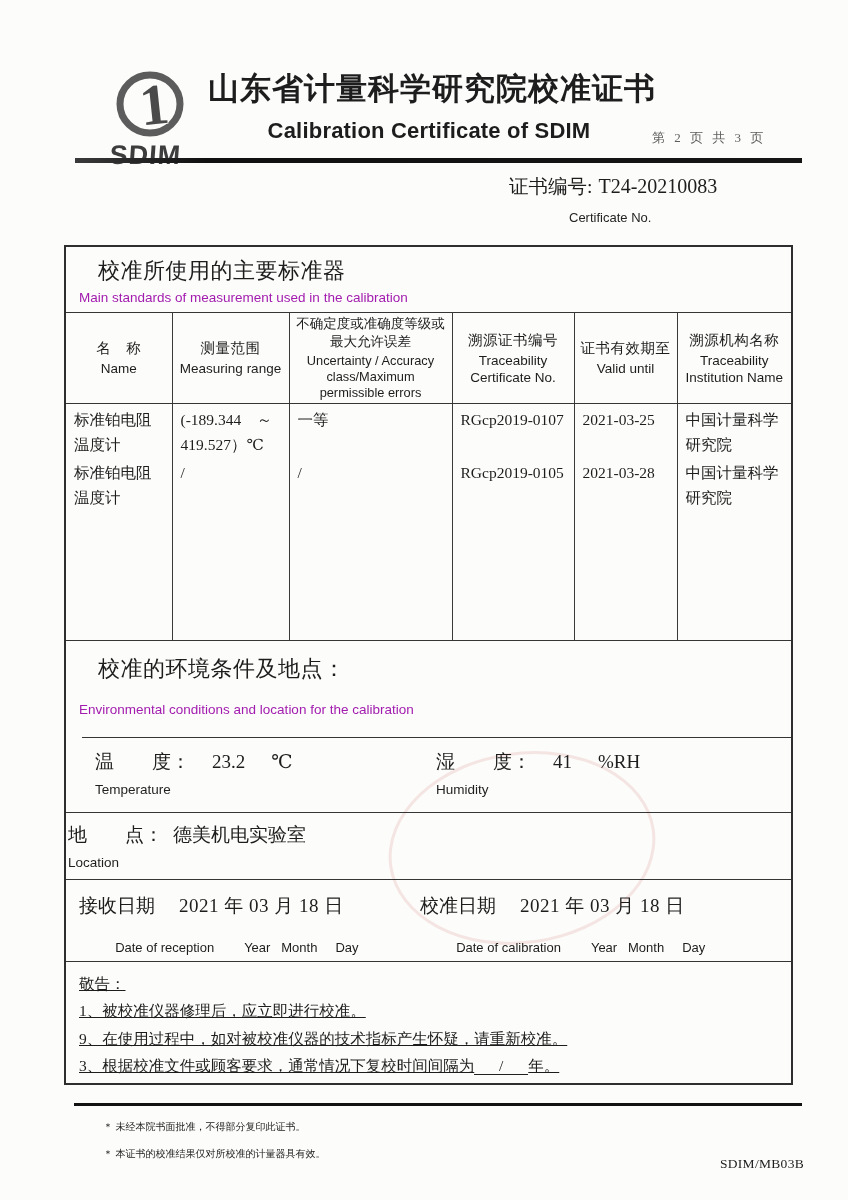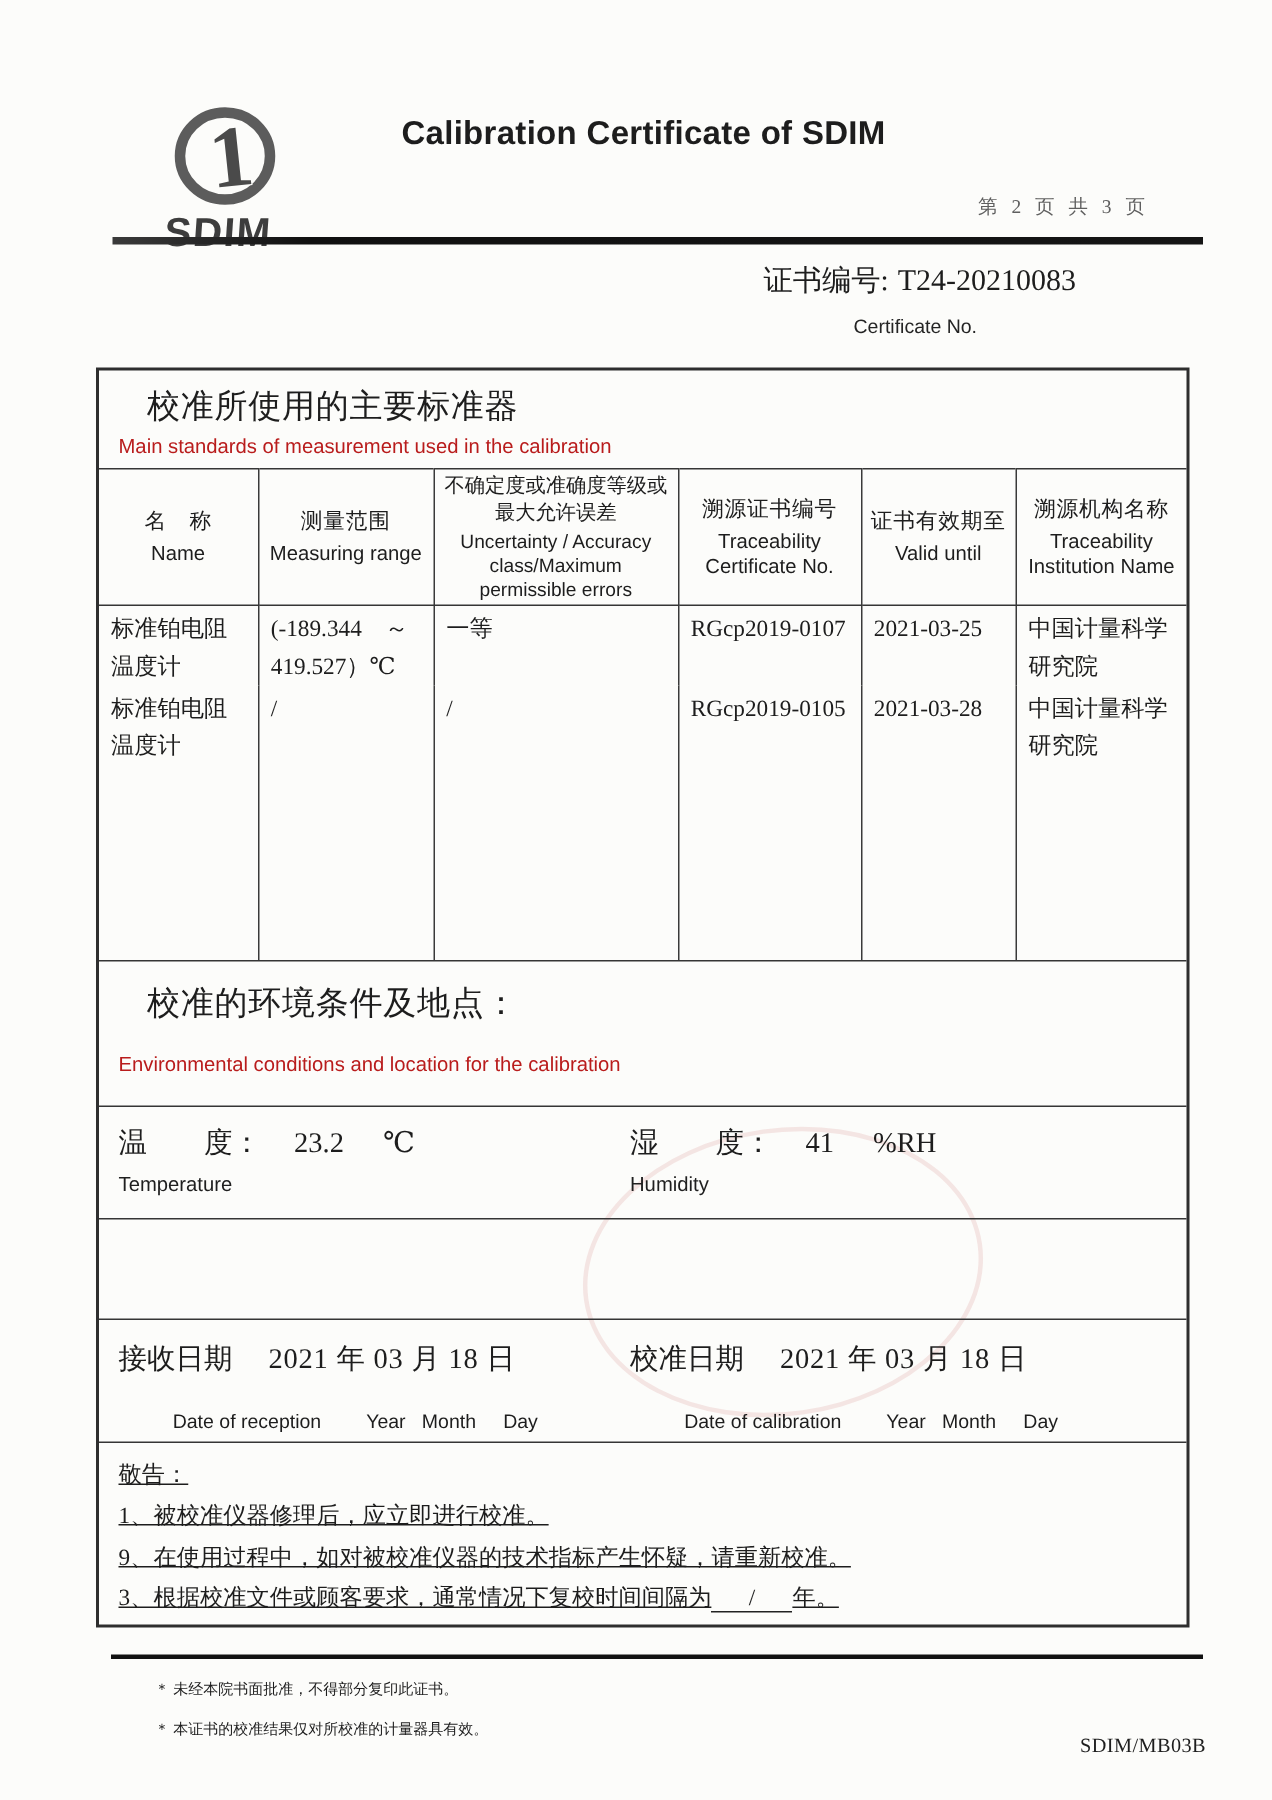--- a/index.html
+++ b/index.html
@@ -22,42 +22,42 @@
   .cert-block { position:absolute; left:509px; top:173px; }
   .cert-line { font-size:19.5px; white-space:nowrap; }
   .cert-line .val { margin-left:6px; font-size:20px; }
   .cert-caption { font-size:13px; margin-top:10px; margin-left:60px; color:#242424; }
 
   
   .main-box { position:absolute; left:64px; top:245px; width:729px; height:840px;
     border:2px solid #2e2e2e; }
   .sec-std-title { height:65px; padding:9px 13px 0; }
   .sec-zh { font-size:22px; letter-spacing:0.5px;margin-left:19px; }
-  .sec-en { font-size:13.5px; margin-top:4px; color:#b91c1c; }
+  .sec-en { font-size:13.5px; margin-top:4px; color:#a21caf; }
 
   table.std-table { width:100%; border-collapse:collapse; table-layout:fixed;
     border-top:1.7px solid #353535; }
   .std-table th, .std-table td { border-right:1.7px solid #3a3a3a; }
   .std-table th:last-child, .std-table td:last-child { border-right:none; }
   .std-table thead th { height:90px; vertical-align:middle; text-align:center;
     font-weight:normal; padding:2px 3px; border-bottom:1.7px solid #353535; }
   .h-zh { font-size:14.5px; line-height:19px; letter-spacing:0.5px; }
   .h-en { font-family:"Liberation Sans","DejaVu Sans",sans-serif; font-size:13.5px; line-height:17px; margin-top:2px; }
   th.small .h-zh { font-size:13.5px; line-height:18px; letter-spacing:0; }
   th.small .h-en { font-size:12.8px; line-height:16px; }
   .std-table tbody td { vertical-align:top; padding:3px 8px 0;
     font-size:15.5px; line-height:25px; white-space:pre-line; }
   tr.r1 td { height:52px; }
   tr.r2 td { height:183px; }
 
   .sec-env { border-top:1.7px solid #353535; height:97px; padding:13px 13px 0; }
   .sec-env .sec-en { margin-top:18px; }
 
   .flex-row { display:flex; border-top:1.7px solid #353535; }
-  .row-th { height:75px; }
+  .row-th { height:75px;margin-left:16px; }
   .row-ol { height:67px; }
   .row-dates { height:82px; }
   .cell-l { width:352px; padding:11px 0 0 13px; }
   .cell-r { flex:1; padding:11px 0 0 2px; }
   .row-ol .cell-l, .row-ol .cell-r { padding-top:9px; }
   .fld-line { font-size:19px; white-space:nowrap; }
   .fld-line .lbl { white-space:pre; }
   .fld-line .val { margin-left:22px; }
   .fld-line .unit { margin-left:26px; }
   .fld-line .val-tight { margin-left:10px; }
@@ -92,20 +92,21 @@
 
   <div class="logo">
     <svg width="100" height="112" viewBox="0 0 100 112">
       <ellipse cx="46" cy="44" rx="30" ry="29" fill="none" stroke="#5c5c5c" stroke-width="7"></ellipse>
       <text x="50" y="64" text-anchor="middle" font-size="58" font-weight="bold" fill="#4a4a4a" stroke="#fcfcfa" stroke-width="1.5" paint-order="stroke" font-family="'Liberation Serif','DejaVu Serif',serif" transform="rotate(-6 50 44)">1</text>
       <text x="48" y="104" text-anchor="middle" font-size="27" font-weight="bold" fill="#3d3d3d" letter-spacing="1" font-family="'Liberation Sans','DejaVu Sans',sans-serif" transform="skewX(-4)">SDIM</text>
     </svg>
   </div>
 
   <div class="title-block">
+    <div class="title-zh">山东省计量科学研究院校准证书</div>
     <div class="title-en">Calibration Certificate of SDIM</div>
   </div>
 
   <div class="page-no">第 2 页 共 3 页</div>
 
   <div class="header-rule"></div>
 
   <div class="cert-block">
     <div class="cert-line">
       <span>证书编号:</span><span class="val">T24-20210083</span>
@@ -198,20 +199,26 @@
       </div>
       <div class="cell-r">
         <div class="fld-line">
           <span class="lbl">湿　　度：</span><span class="val">41</span><span class="unit">%RH</span>
         </div>
         <div class="fld-en sans">Humidity</div>
       </div>
     </div>
 
     <div class="flex-row row-ol">
+      <div class="cell-r">
+        <div class="fld-line">
+          <span class="lbl">地　　点：</span><span class="val-tight">德美机电实验室</span>
+        </div>
+        <div class="fld-en sans">Location</div>
+      </div>
     </div>
 
     <div class="flex-row row-dates">
       <div class="cell-l">
         <div class="date-line">
           <span>接收日期</span><span class="dval">2021 年 03 月 18 日</span>
         </div>
         <div class="date-en sans">
           <span>Date of reception</span><span class="ymd">Year   Month     Day</span>
         </div>

